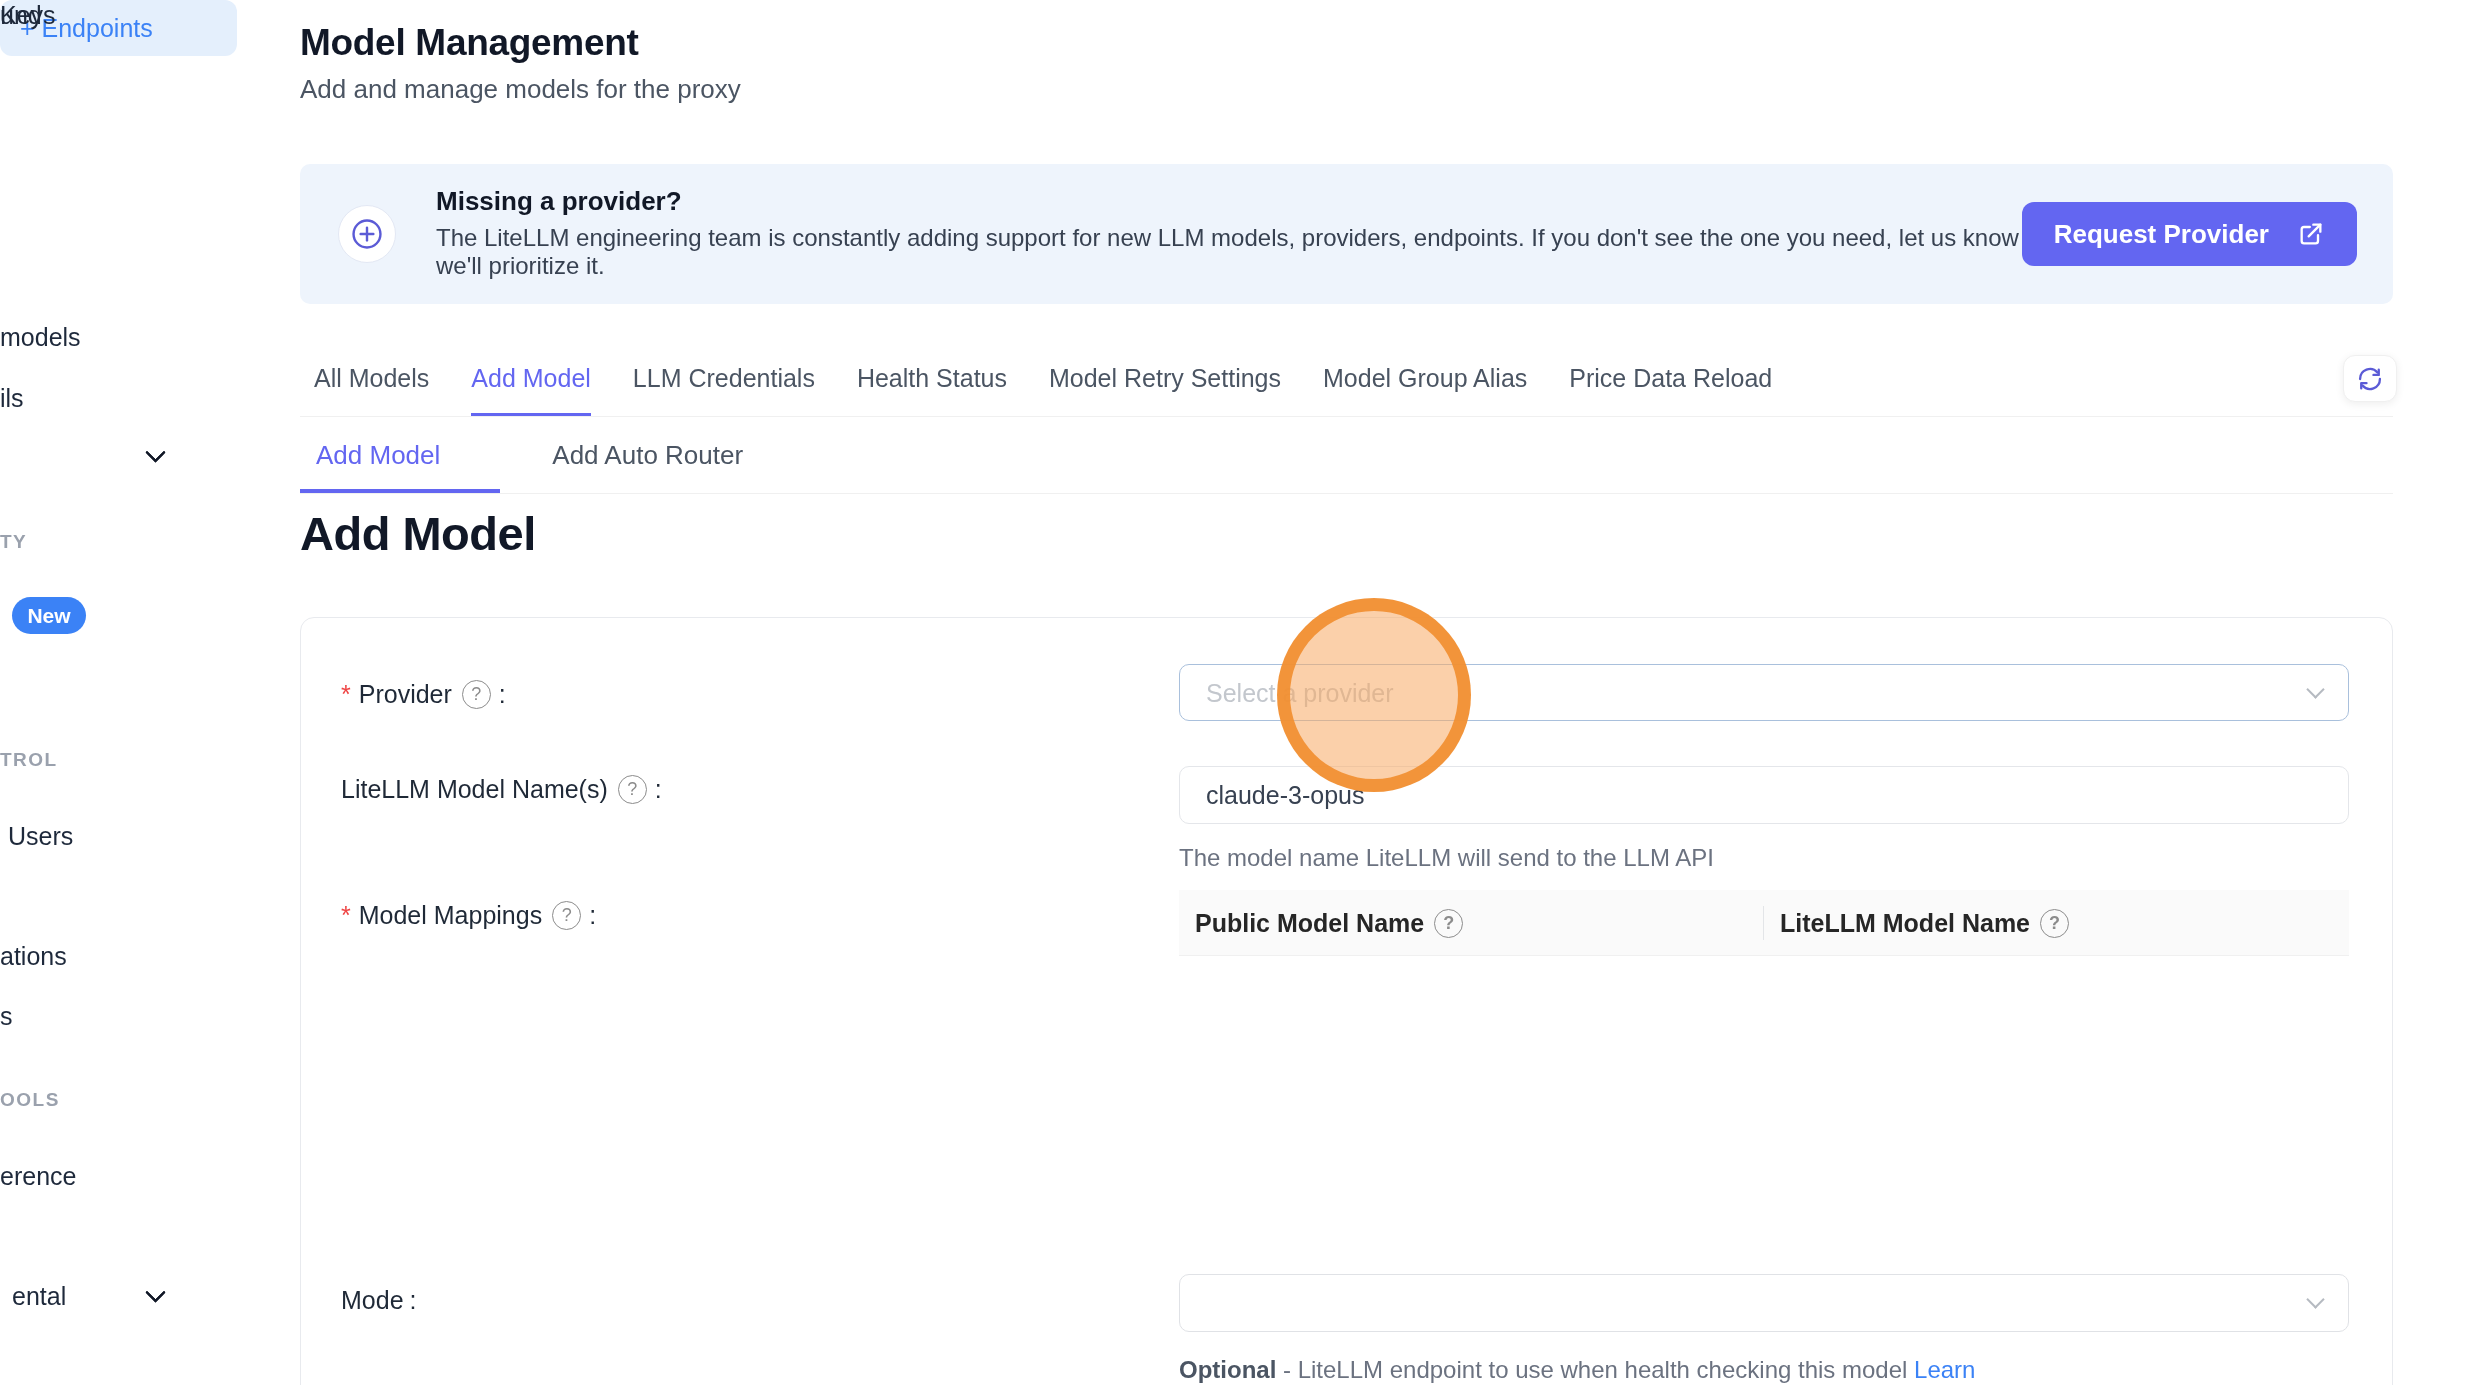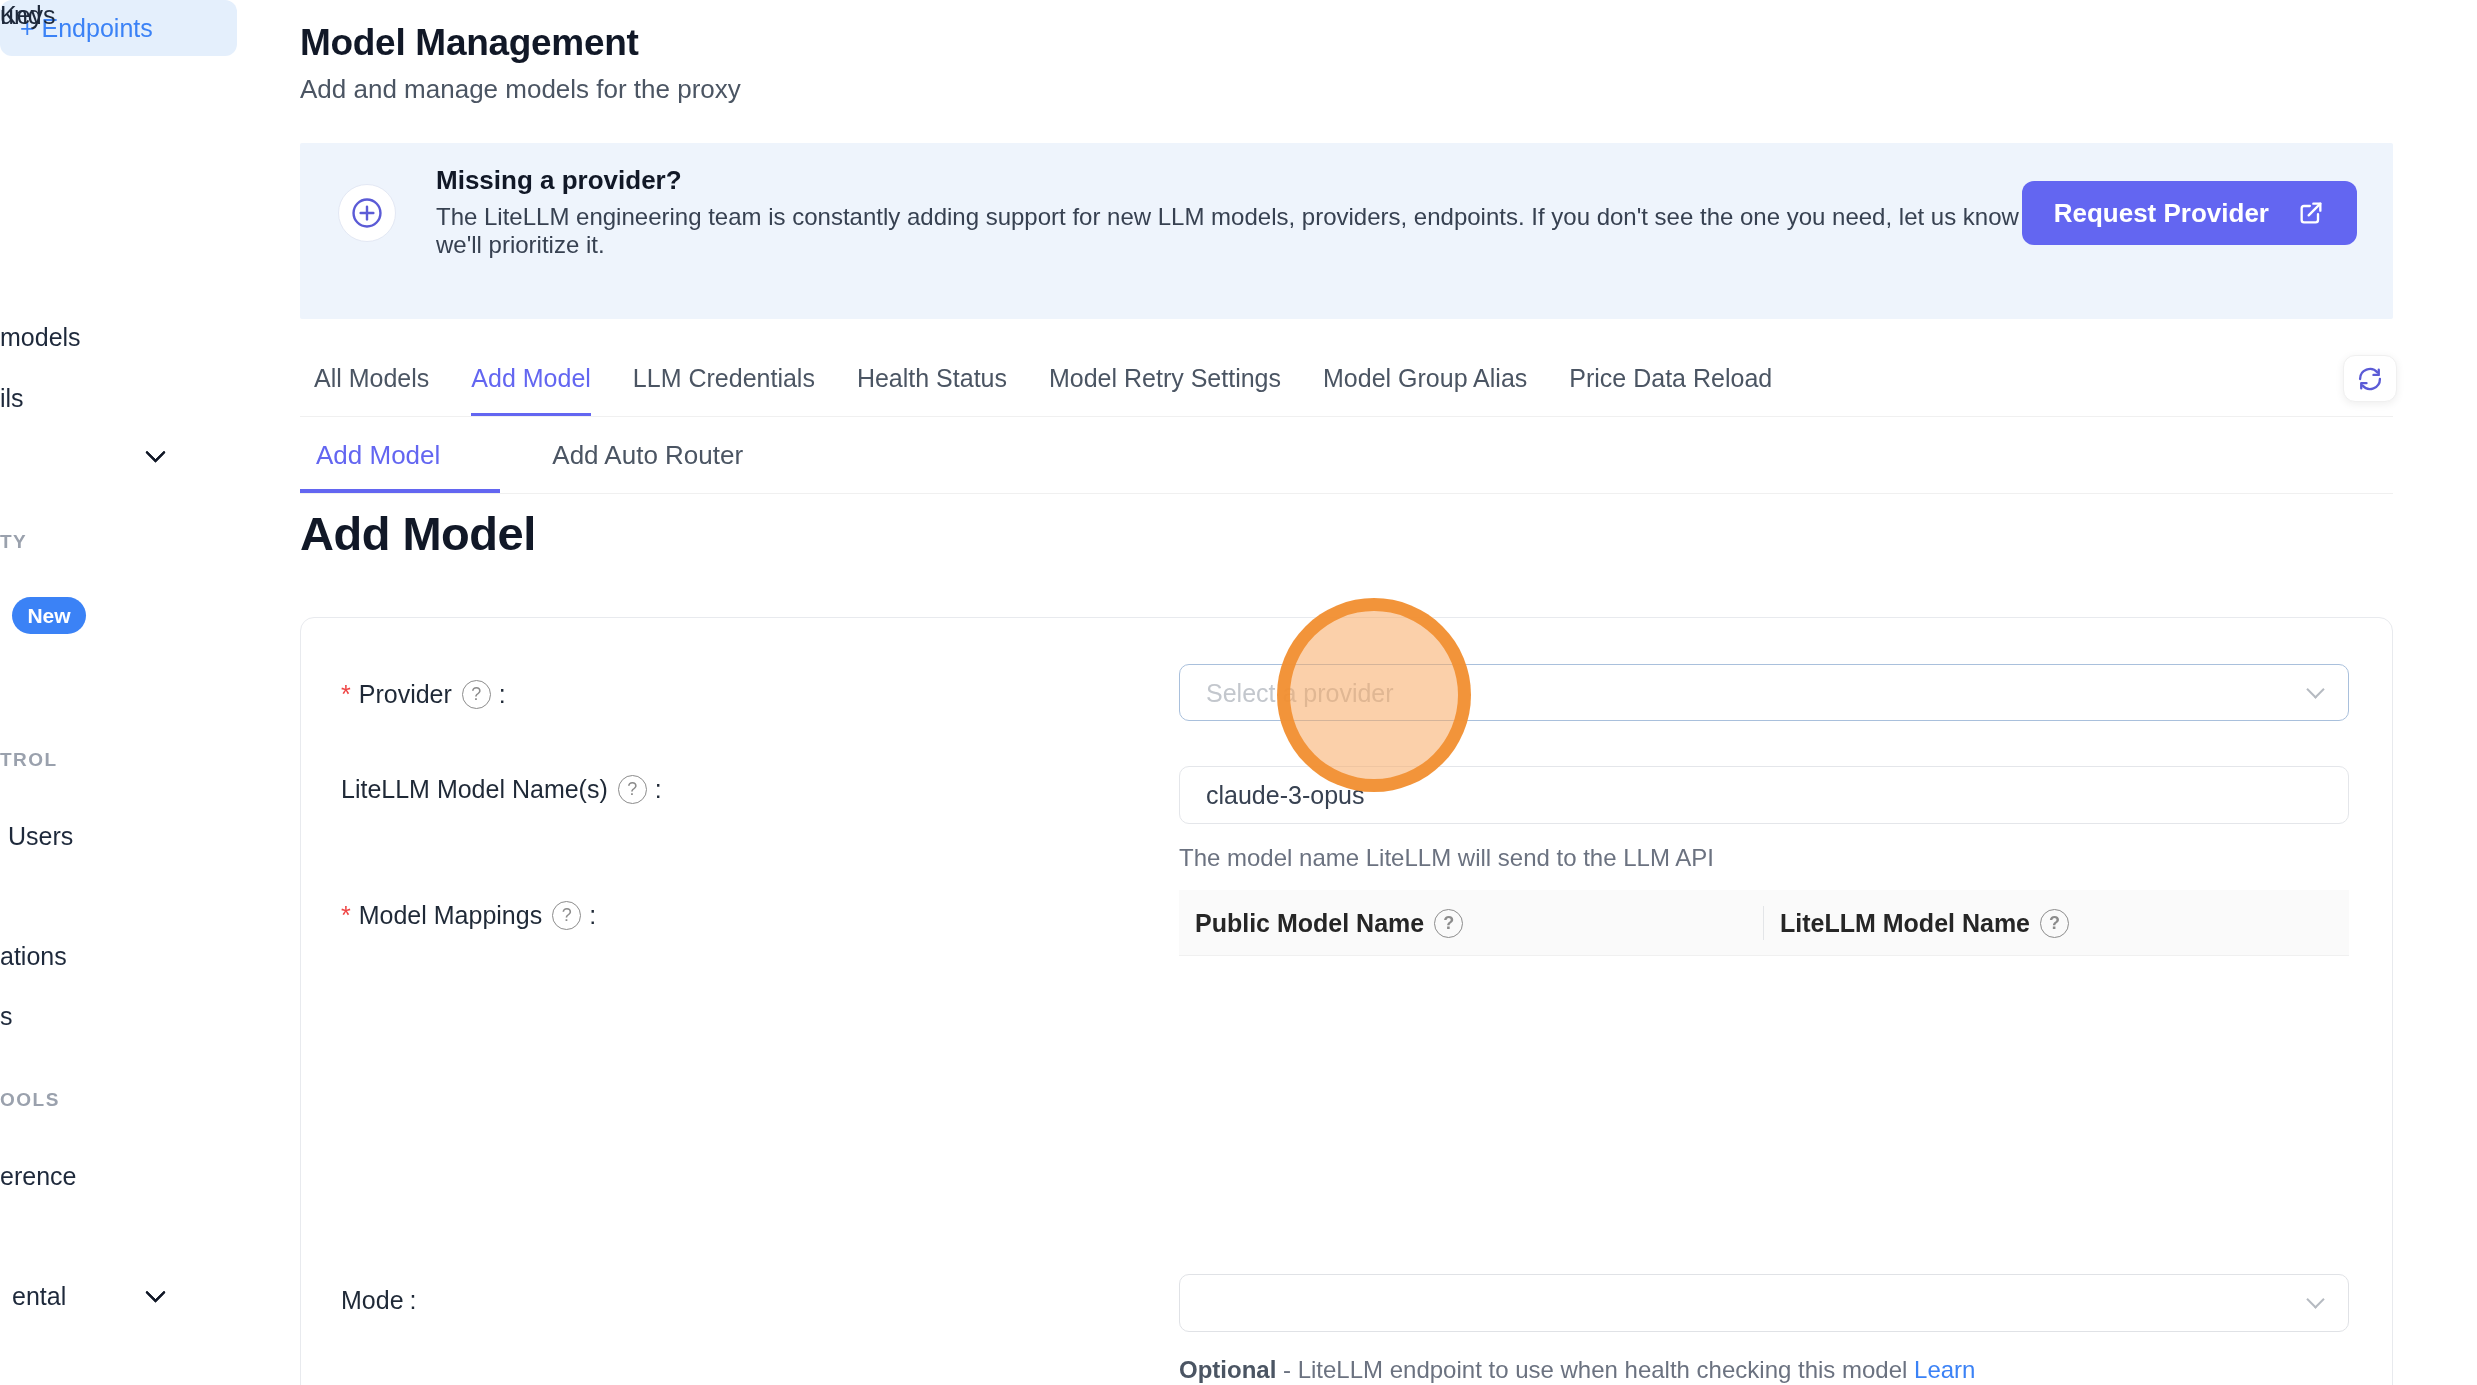--- a/index.html
+++ b/index.html
@@ -35,21 +35,21 @@
   .chev-1 { left:148px; top:445px; }
   .chev-2 { left:148px; top:1285px; }
 
   
   .main { position:absolute; left:300px; top:0; width:2093px; height:1385px; }
 
   .page-title { position:absolute; left:0; top:22px; font-size:37px; font-weight:700; color:#111827; letter-spacing:-0.3px; }
   .page-sub   { position:absolute; left:0; top:74px; font-size:26px; color:#4b5563; }
 
   
-  .banner { position:absolute; left:0; top:143px; width:2093px; height:176px; background:#eef4fc; border-radius:2px; }
+  .banner { position:absolute; left:0; top:164px; width:2093px; height:140px; background:#eef4fc; border-radius:10px; }
   .banner-icon { position:absolute; left:38px; top:41px; width:58px; height:58px; background:#fff; border:1px solid #e3e8f4;
                  border-radius:50%; display:flex; align-items:center; justify-content:center; }
   .banner-title { position:absolute; left:136px; top:22px; font-size:26px; font-weight:700; color:#111827; }
   .banner-line  { position:absolute; left:136px; font-size:24px; color:#374151; line-height:28px; }
   .banner-line1 { top:60px; }
   .banner-line2 { top:88px; }
   .banner-btn { position:absolute; right:36px; top:38px; height:64px; padding:0 32px; background:#6366f1; border:none;
                 border-radius:12px; color:#fff; font-size:26px; font-weight:700; display:flex; align-items:center; gap:28px;
                 font-family:"Liberation Sans", sans-serif; cursor:pointer; }
 

